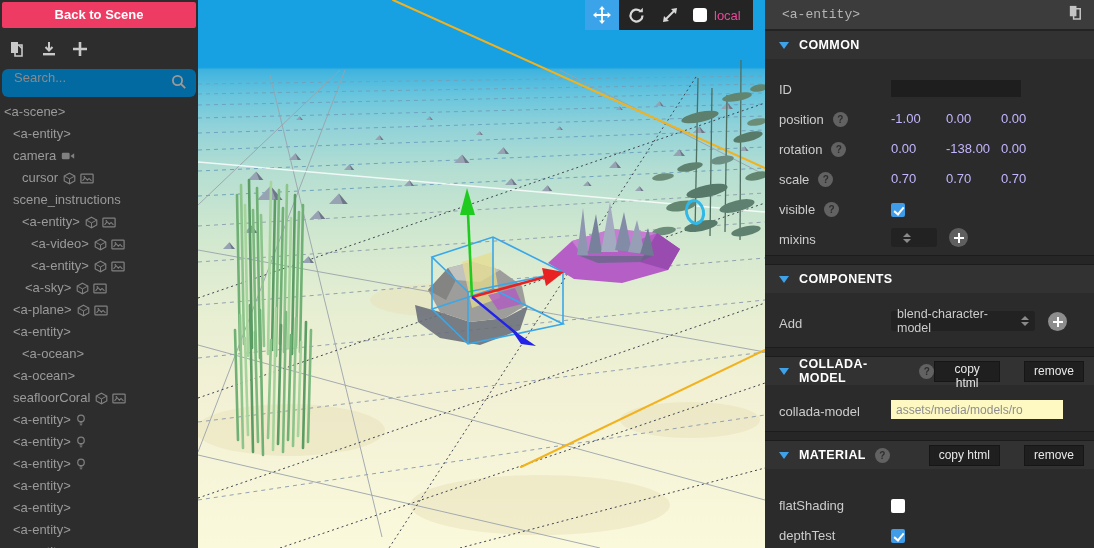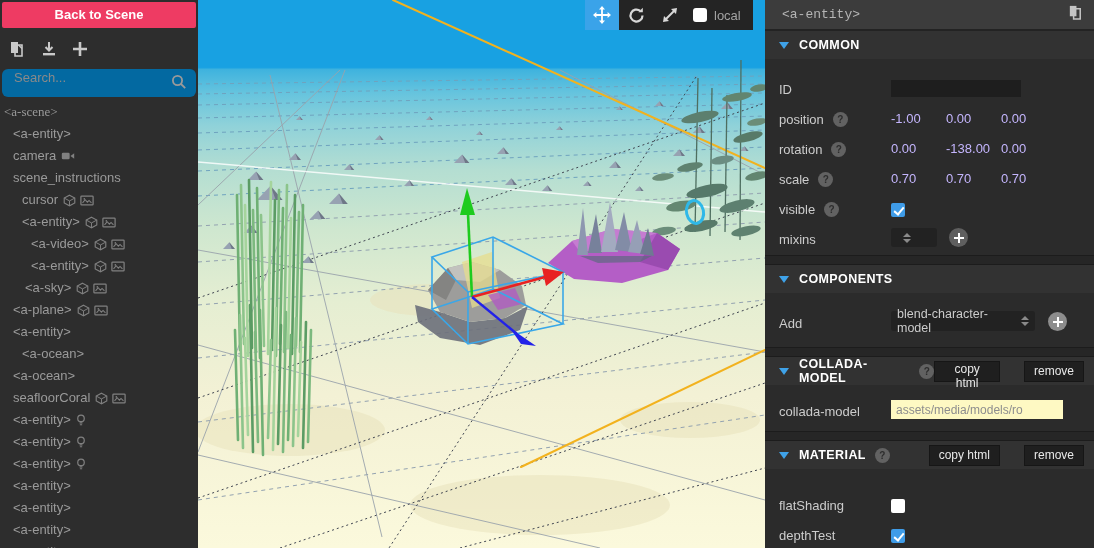--- a/index.html
+++ b/index.html
@@ -24,21 +24,21 @@
   .tree-row .lbl { margin-right:5px; }
   .tree-row .ticon { display:inline-flex; margin-right:4px; opacity:.85; }
 
   
   #viewport { position:absolute; left:198px; top:0; width:567px; height:548px; }
   #viewport svg.scene { position:absolute; left:0; top:0; }
   #vtoolbar { position:absolute; left:387px; top:0; height:30px; display:flex; background:#242424; }
   .tool-btn { width:34px; height:30px; display:flex; align-items:center; justify-content:center; cursor:pointer; }
   .tool-btn.active { background:#3aa3e9; }
   .local-wrap { display:flex; align-items:center; padding:0 12px 0 6px; gap:7px; }
-  .local-label { color:#a3a3a3; font-size:13px; }
+  .local-label { color:#ec4899; font-size:13px; }
 
   
   #panel { position:absolute; left:765px; top:0; width:329px; height:548px; background:#2b2b2b; }
   .panel-header { height:29px; background:#3c3c3c; display:flex; align-items:center;
     padding:0 10px 0 17px; }
   .panel-header .ptitle { font-family:"Liberation Mono","DejaVu Sans Mono",monospace;
     font-size:13px; color:#b5b5b5; flex:1; }
   .hstrip { height:2px; background:#232323; }
   .sec-bar { height:28px; background:#323232; display:flex; align-items:center; padding:0 10px 0 14px; }
   .tri { width:0; height:0; border-left:5px solid transparent; border-right:5px solid transparent;
@@ -104,54 +104,54 @@
   <div class="search-wrap">
     <input class="search-input" placeholder="Search..." style="">
     <span class="search-icon">
       <svg width="16" height="16" viewBox="0 0 16 16">
           <circle cx="6.5" cy="6.5" r="4.6" fill="none" stroke="#9a9a9a" stroke-width="1.8"></circle>
           <path d="M10 10l4.2 4.2" stroke="#9a9a9a" stroke-width="1.8"></path>
         </svg>
     </span>
   </div>
   <div id="scene-tree">
-      <div class="tree-row" style="padding-left: 4px; font-family: Liberation Serif, serif;">
+      <div class="tree-row" style="padding-left: 4px;">
     <span class="lbl">&lt;a-scene&gt;</span>
   </div>
       <div class="tree-row" style="padding-left: 13px;">
     <span class="lbl">&lt;a-entity&gt;</span>
   </div>
       <div class="tree-row" style="padding-left: 13px;">
     <span class="lbl">camera</span>
   <span class="ticon">
           <svg width="14" height="12" viewBox="0 0 17 14">
             <rect x="1" y="3" width="9.5" height="8" rx="1.5" fill="#8f8f8f"></rect>
             <path d="M11.5 7 16 3.8v6.4z" fill="#8f8f8f"></path>
           </svg>
         </span>
       </div>
-      <div class="tree-row" style="padding-left: 13px;">
-    <span class="lbl">scene_instructions</span>
-  </div>
       <div class="tree-row" style="padding-left: 22px;">
     <span class="lbl">cursor</span>
   <span class="ticon">
           <svg width="13" height="13" viewBox="0 0 16 16">
             <path d="M8 1.5 14.5 5v6L8 14.5 1.5 11V5z" fill="none" stroke="#8f8f8f" stroke-width="1.4"></path>
             <path d="M1.5 5 8 8.5 14.5 5M8 8.5v6" fill="none" stroke="#8f8f8f" stroke-width="1.2"></path>
           </svg>
         </span>
         <span class="ticon">
           <svg width="14" height="13" viewBox="0 0 17 16">
             <rect x="1" y="2.5" width="15" height="11" rx="1" fill="none" stroke="#8f8f8f" stroke-width="1.5"></rect>
             <path d="M3 11l3.2-4 2.8 3 2-2 3 3" fill="none" stroke="#8f8f8f" stroke-width="1.3"></path>
             <circle cx="5.2" cy="6" r="1" fill="#8f8f8f"></circle>
           </svg>
         </span>
       </div>
+      <div class="tree-row" style="padding-left: 13px;">
+    <span class="lbl">scene_instructions</span>
+  </div>
       <div class="tree-row" style="padding-left: 22px;">
     <span class="lbl">&lt;a-entity&gt;</span>
   <span class="ticon">
           <svg width="13" height="13" viewBox="0 0 16 16">
             <path d="M8 1.5 14.5 5v6L8 14.5 1.5 11V5z" fill="none" stroke="#8f8f8f" stroke-width="1.4"></path>
             <path d="M1.5 5 8 8.5 14.5 5M8 8.5v6" fill="none" stroke="#8f8f8f" stroke-width="1.2"></path>
           </svg>
         </span>
         <span class="ticon">
           <svg width="14" height="13" viewBox="0 0 17 16">

